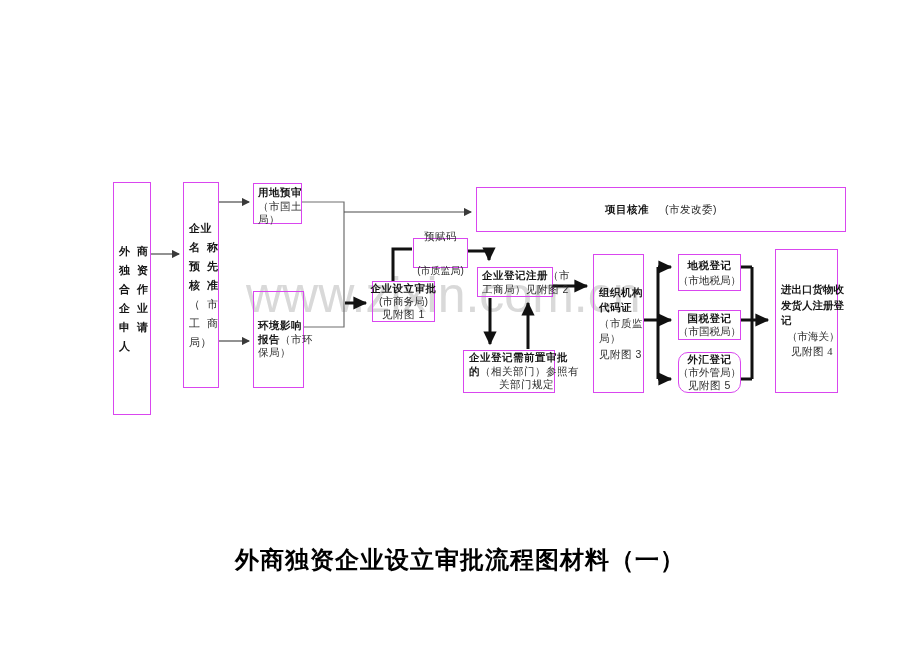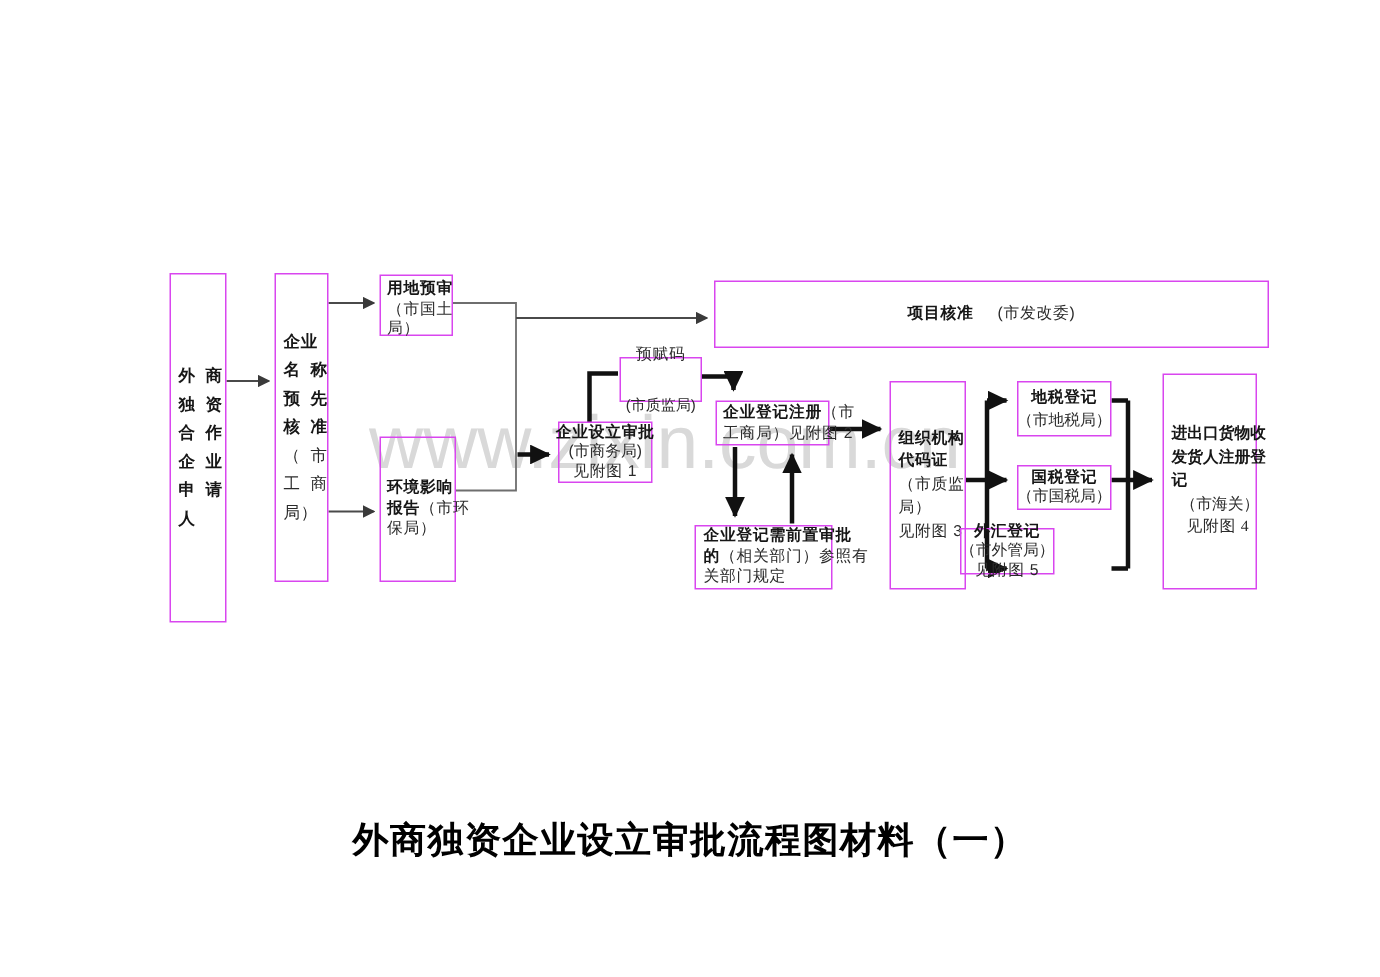--- a/index.html
+++ b/index.html
@@ -106,21 +106,21 @@
     <div class="ln b" style="line-height:13px;">企业设立审批</div>
     <div class="ln" style="line-height:13px;letter-spacing:0;">(市商务局)</div>
     <div class="ln" style="line-height:13px;">见附图 1</div>
   </div>
 
   <div class="bx vc" style="left:477px;top:267px;width:76px;height:30px;padding-left:4px;">
     <div class="ln" style="line-height:14px;"><span class="b">企业登记注册</span><span>（市</span></div>
     <div class="ln" style="line-height:14px;">工商局）见附图 2</div>
   </div>
 
-  <div class="bx vc" style="left:463px;top:350px;width:92px;height:43px;padding-left:5px;">
+  <div class="bx vc" style="left:463px;top:350px;width:92px;height:43px;padding-left:5px;text-align:right;">
     <div class="ln b" style="line-height:13.5px;">企业登记需前置审批</div>
     <div class="ln" style="line-height:13.5px;"><span class="b">的</span><span>（相关部门）参照有</span></div>
     <div class="ln" style="line-height:13.5px;">关部门规定</div>
   </div>
 
   <div class="bx vc" style="left:593px;top:254px;width:51px;height:139px;padding-left:5px;">
     <div class="ln2 b">组织机构</div>
     <div class="ln2 b">代码证</div>
     <div class="ln2">（市质监</div>
     <div class="ln2">局）</div>
@@ -130,21 +130,21 @@
   <div class="bx vc ctr" style="left:678px;top:254px;width:63px;height:37px;">
     <div class="ln" style="line-height:15px;"><span class="b">地税登记</span></div>
     <div class="ln" style="line-height:15px;letter-spacing:0;">（市地税局）</div>
   </div>
 
   <div class="bx vc ctr" style="left:678px;top:310px;width:63px;height:30px;">
     <div class="ln" style="line-height:13px;"><span class="b">国税登记</span></div>
     <div class="ln" style="line-height:13px;letter-spacing:0;">（市国税局）</div>
   </div>
 
-  <div class="bx vc ctr" style="left:640px;top:352px;width:63px;height:31px;">
+  <div class="bx vc ctr" style="left:678px;top:352px;width:63px;height:41px;border-radius:10px;">
     <div class="ln" style="line-height:13px;"><span class="b">外汇登记</span></div>
     <div class="ln" style="line-height:13px;letter-spacing:0;">（市外管局）</div>
     <div class="ln" style="line-height:13px;">见附图 5</div>
   </div>
 
   <div class="bx vc" style="left:775px;top:249px;width:63px;height:144px;padding-left:5px;">
     <div class="ln2 b" style="letter-spacing:0;">进出口货物收</div>
     <div class="ln2 b" style="letter-spacing:0;">发货人注册登</div>
     <div class="ln2 b">记</div>
     <div class="ln2 ind1" style="letter-spacing:0;">（市海关）</div>

